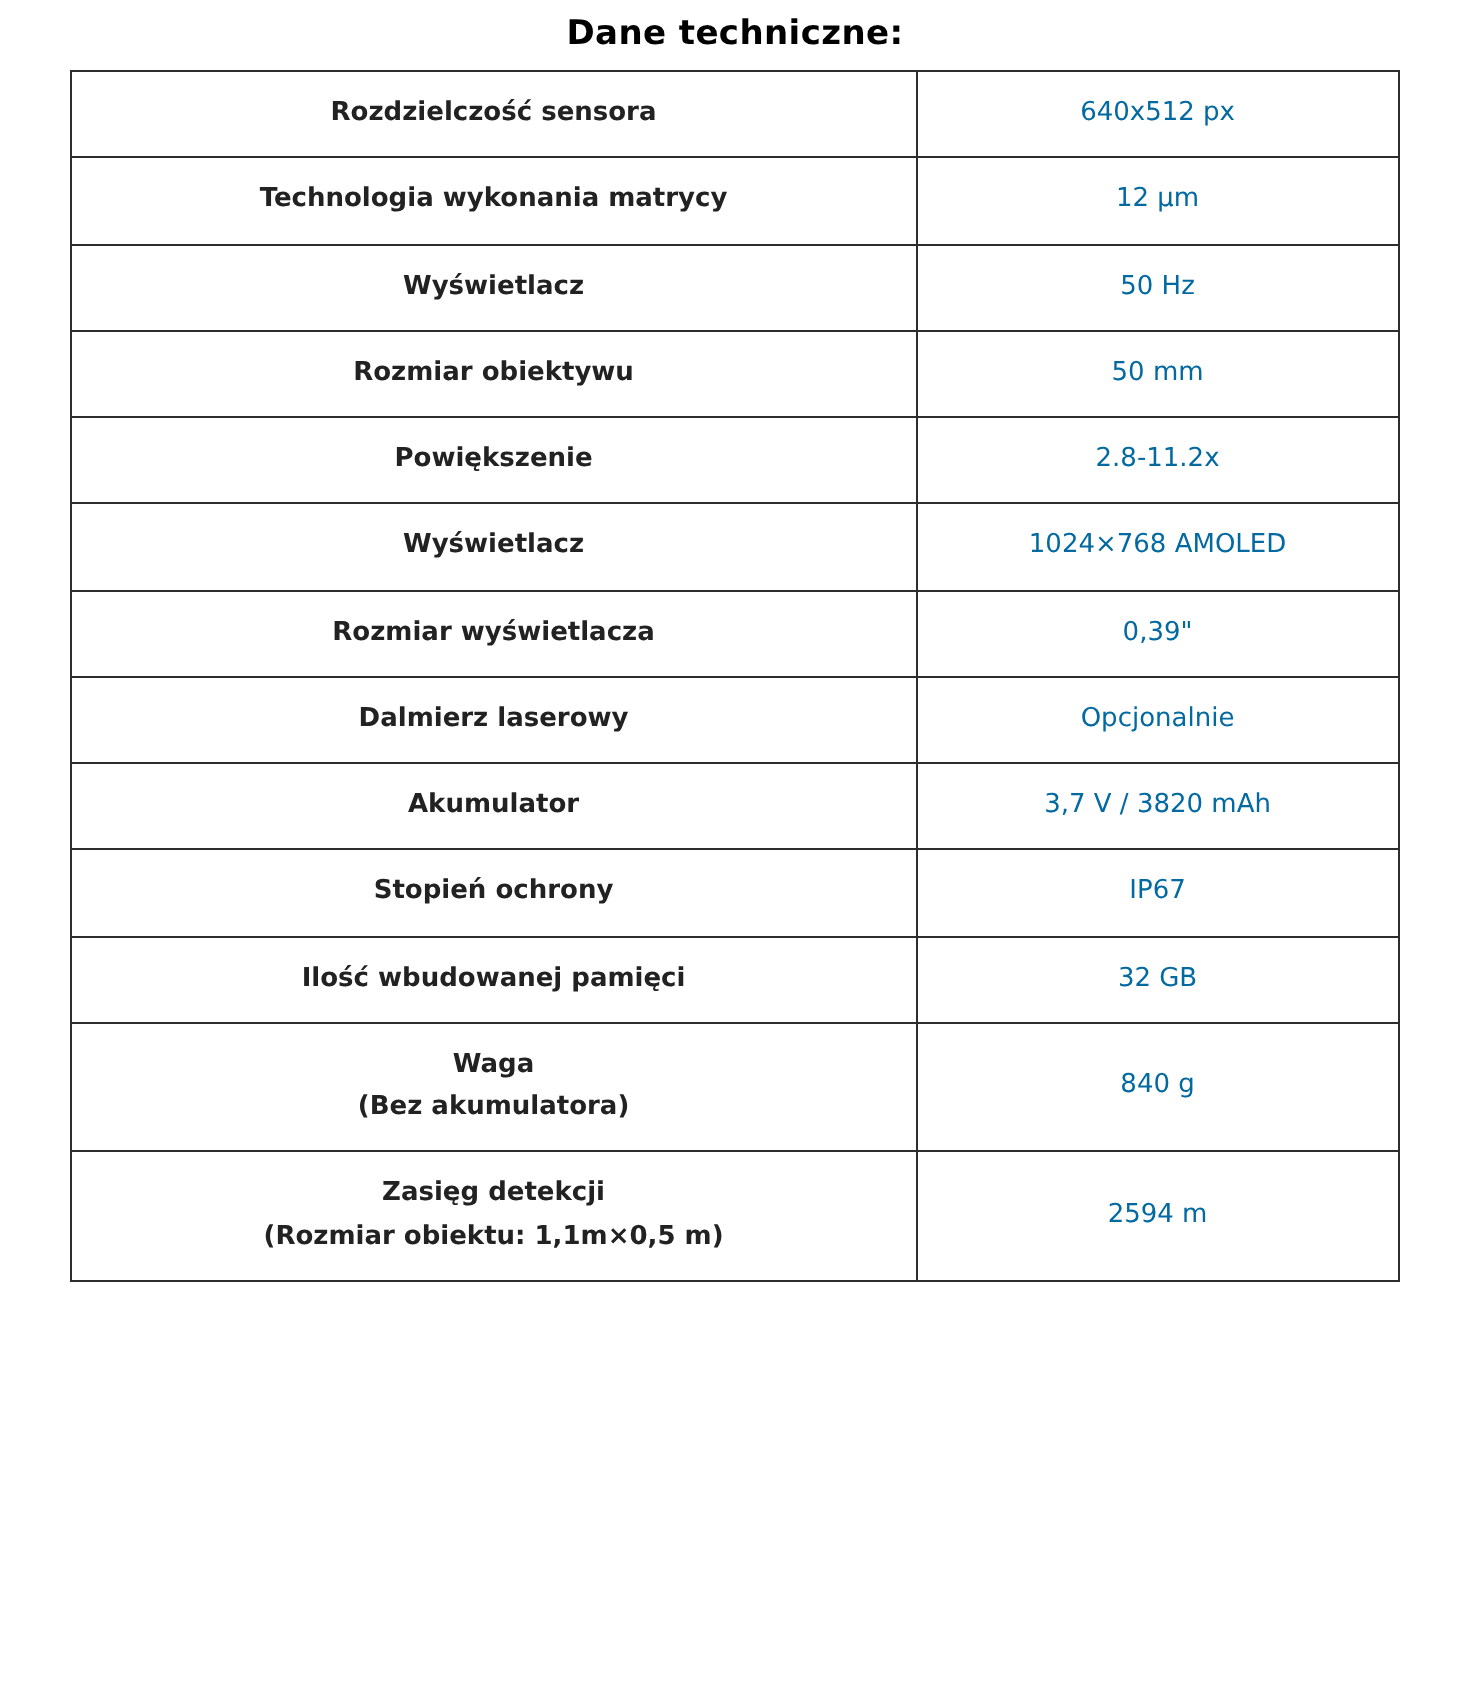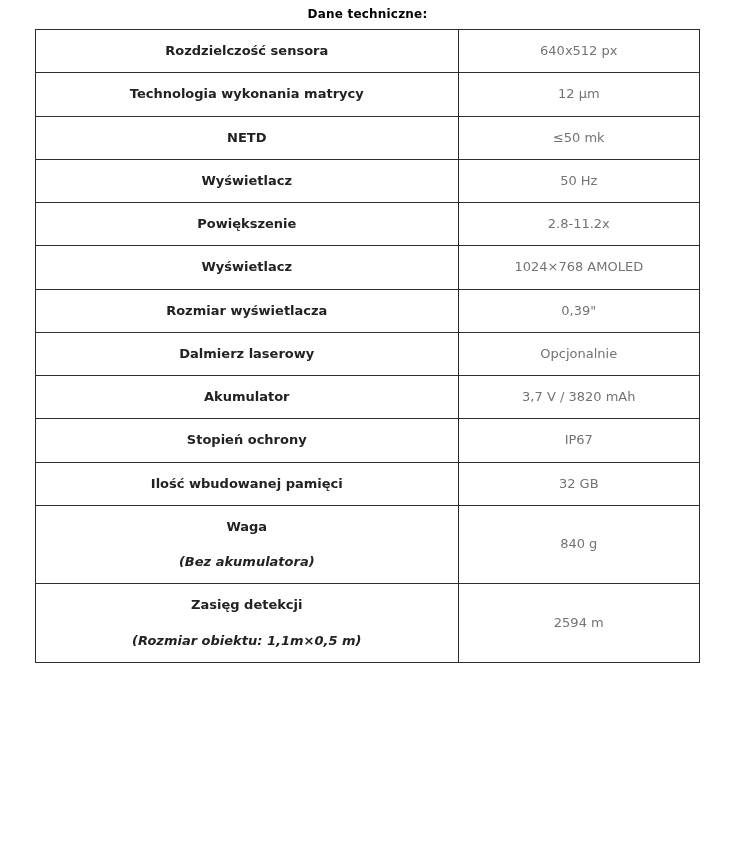--- a/index.html
+++ b/index.html
@@ -10,21 +10,21 @@
   }
   .page {
     width: 730px;
     height: 850px;
     background: #ffffff;
     box-sizing: border-box;
     padding: 5px 30px 0 35px;
   }
   .title {
     text-align: center;
-    font-size: 12px;
+    font-size: 17px;
     font-weight: 700;
     color: #000000;
     margin: 2px 0 8px 0;
     letter-spacing: 0.2px;
   }
   table.spec {
     width: 100%;
     border-collapse: collapse;
     table-layout: fixed;
   }
@@ -37,26 +37,25 @@
     line-height: 1.25;
   }
   td.label {
     width: 64.5%;
     font-weight: 700;
     color: #222222;
   }
   td.value {
     width: 35.5%;
     font-weight: 400;
-    color: #737373;
+    color: #0369a1;
   }
   .sublabel {
     font-weight: 700;
-    font-style: italic;
-    margin-top: 19px;
+    margin-top: 5px;
     color: #222222;
   }
 </style>
 </head>
 <body>
 
 <div class="page">
   <div class="title">Dane techniczne:</div>
   <table class="spec">
     <tbody>
@@ -67,29 +66,29 @@
           <td class="value">640x512 px</td>
         </tr>
         <tr>
           <td class="label">
             <div>Technologia wykonania matrycy</div>
           </td>
           <td class="value">12 µm</td>
         </tr>
         <tr>
           <td class="label">
-            <div>NETD</div>
+            <div>Wyświetlacz</div>
           </td>
-          <td class="value">≤50 mk</td>
+          <td class="value">50 Hz</td>
         </tr>
         <tr>
           <td class="label">
-            <div>Wyświetlacz</div>
+            <div>Rozmiar obiektywu</div>
           </td>
-          <td class="value">50 Hz</td>
+          <td class="value">50 mm</td>
         </tr>
         <tr>
           <td class="label">
             <div>Powiększenie</div>
           </td>
           <td class="value">2.8-11.2x</td>
         </tr>
         <tr>
           <td class="label">
             <div>Wyświetlacz</div>

